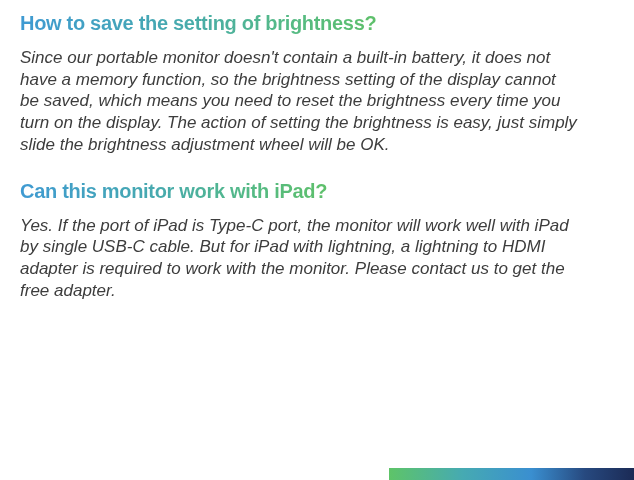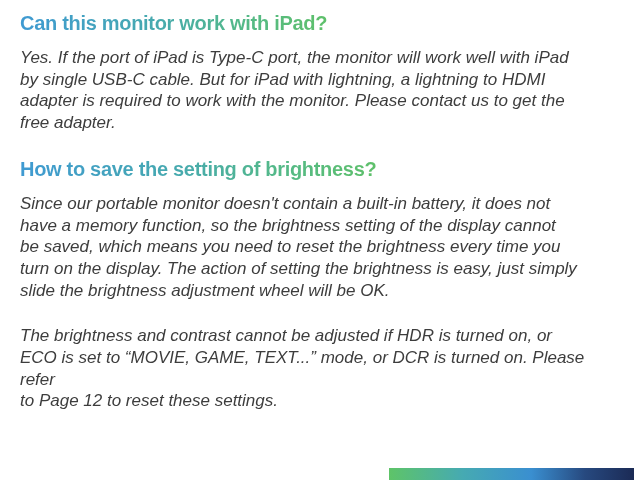--- a/index.html
+++ b/index.html
@@ -46,38 +46,35 @@
     background: linear-gradient(90deg, #5ec468 0%, #46aab2 30%, #3a8fd0 58%, #27497f 80%, #1b2a55 100%);
   }
 </style>
 </head>
 <body>
 
 <div class="page">
   <div class="content">
 
     <section class="faq-item">
-      <div class="question-row"><h2 class="question">Can this monitor work with iPad?</h2></div>
-      <p class="answer">Yes. If the port of iPad is Type-C port, the monitor will work well with iPad
-by single USB-C cable. But for iPad with lightning, a lightning to HDMI
-adapter is required to work with the monitor. Please contact us to get the
-free adapter.</p>
-    </section>
-
-    <section class="faq-item">
       <div class="question-row"><h2 class="question">How to save the setting of brightness?</h2></div>
       <p class="answer">Since our portable monitor doesn't contain a built-in battery, it does not
 have a memory function, so the brightness setting of the display cannot
 be saved, which means you need to reset the brightness every time you
 turn on the display. The action of setting the brightness is easy, just simply
 slide the brightness adjustment wheel will be OK.</p>
     </section>
 
     <section class="faq-item">
-      <p class="answer">The brightness and contrast cannot be adjusted if HDR is turned on, or
-ECO is set to “MOVIE, GAME, TEXT...” mode, or DCR is turned on. Please refer
-to Page 12 to reset these settings.</p>
+      <div class="question-row"><h2 class="question">Can this monitor work with iPad?</h2></div>
+      <p class="answer">Yes. If the port of iPad is Type-C port, the monitor will work well with iPad
+by single USB-C cable. But for iPad with lightning, a lightning to HDMI
+adapter is required to work with the monitor. Please contact us to get the
+free adapter.</p>
+    </section>
+
+    <section class="faq-item">
     </section>
 
   </div>
 
   <div class="footer-bar"></div>
 </div>
 
 </body></html>

